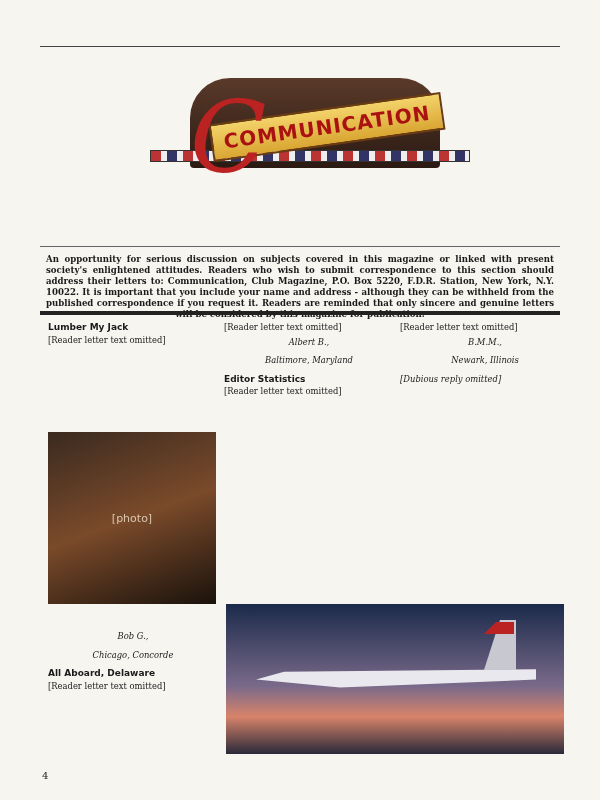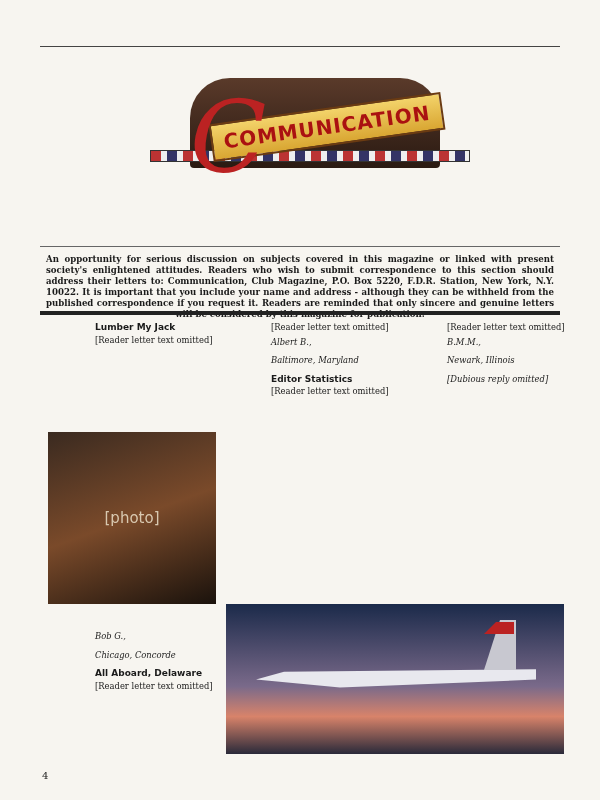--- a/index.html
+++ b/index.html
@@ -6,29 +6,29 @@
   body { width: 600px; height: 800px; background: #f7f5f0; font-family: "DejaVu Serif", serif; color: #1a1a1a; position: relative; overflow: hidden; }
   .top-rule { position: absolute; left: 40px; right: 40px; top: 46px; height: 1px; background: #444; }
   .masthead { position: absolute; left: 150px; top: 68px; width: 320px; height: 130px; }
   .masthead .frame { position: absolute; left: 40px; top: 10px; width: 250px; height: 90px; background: linear-gradient(#5a3a2a, #2a1a12); border-radius: 40px 40px 4px 4px; }
   .masthead .bar { position: absolute; left: 0; right: 0; top: 82px; height: 10px; background: repeating-linear-gradient(90deg, #b33 0 10px, #eee 10px 16px, #336 16px 26px, #eee 26px 32px); border: 1px solid #333; }
   .masthead .banner { position: absolute; left: 60px; top: 40px; width: 230px; height: 34px; background: linear-gradient(#f3d36a, #d9a632); border: 2px solid #6b3b12; transform: rotate(-8deg); display: flex; align-items: center; justify-content: center; font-family: "DejaVu Sans", sans-serif; font-weight: bold; font-size: 20px; color: #a11; letter-spacing: 1px; }
   .masthead .bigc { position: absolute; left: 40px; top: 20px; font-size: 100px; font-style: italic; color: #b22; font-family: "DejaVu Serif", serif; line-height: 1; }
   .rule-thin { position: absolute; left: 40px; right: 40px; top: 246px; height: 1px; background: #666; }
   .intro { position: absolute; left: 46px; right: 46px; top: 254px; font-family: "DejaVu Serif", serif; font-weight: bold; font-size: 8.6px; line-height: 11px; text-align: justify; text-align-last: center; }
   .rule-thick { position: absolute; left: 40px; right: 40px; top: 311px; height: 4px; background: #222; }
-  .col { position: absolute; top: 322px; width: 170px; font-size: 8.4px; line-height: 10.6px; text-align: justify; margin-left: 47px; }
+  .col { position: absolute; top: 322px; width: 170px; font-size: 8.4px; line-height: 10.6px; text-align: justify; }
   .col1 { left: 48px; }
   .col2 { left: 224px; }
   .col3 { left: 400px; }
   h3 { font-family: "DejaVu Sans", sans-serif; font-size: 9px; margin: 0 0 2px 0; font-weight: bold; }
   p { margin: 0 0 4px 0; }
-  .sig { text-align: left; font-style: italic; margin: 2px 0 8px 0; }
+  .sig { text-align: center; font-style: italic; margin: 2px 0 8px 0; }
   .reply { font-style: italic; }
-  .photo1 { position: absolute; left: 48px; top: 432px; width: 168px; height: 172px; background: linear-gradient(160deg, #3a2a20, #7a4a2a 50%, #1a120c); display: flex; align-items: center; justify-content: center; color: #d8c8b0; font-family: "DejaVu Sans", sans-serif; font-size: 15px; }
+  .photo1 { position: absolute; left: 48px; top: 432px; width: 168px; height: 172px; background: linear-gradient(160deg, #3a2a20, #7a4a2a 50%, #1a120c); display: flex; align-items: center; justify-content: center; color: #d8c8b0; font-family: "DejaVu Sans", sans-serif; font-size: 11px; }
   .photo2 { position: absolute; left: 226px; top: 604px; width: 338px; height: 150px; background: linear-gradient(#1b2a4a, #7a6a8a 55%, #d8836a 75%, #2a2a3a); }
   .photo2 .plane { position: absolute; left: 30px; top: 60px; width: 280px; height: 26px; background: #e8e8ee; clip-path: polygon(0 60%, 10% 30%, 100% 20%, 100% 60%, 30% 90%); }
   .photo2 .tail { position: absolute; left: 250px; top: 16px; width: 40px; height: 50px; background: #c8c8d0; clip-path: polygon(20% 100%, 60% 0, 100% 0, 100% 100%); }
   .photo2 .tail-stripe { position: absolute; left: 258px; top: 18px; width: 30px; height: 12px; background: #b22; clip-path: polygon(0 100%, 40% 0, 100% 0, 100% 100%); }
   .pagenum { position: absolute; left: 42px; top: 770px; font-size: 10px; }
 </style>
 </head>
 <body>
 
 <div class="top-rule"></div>

